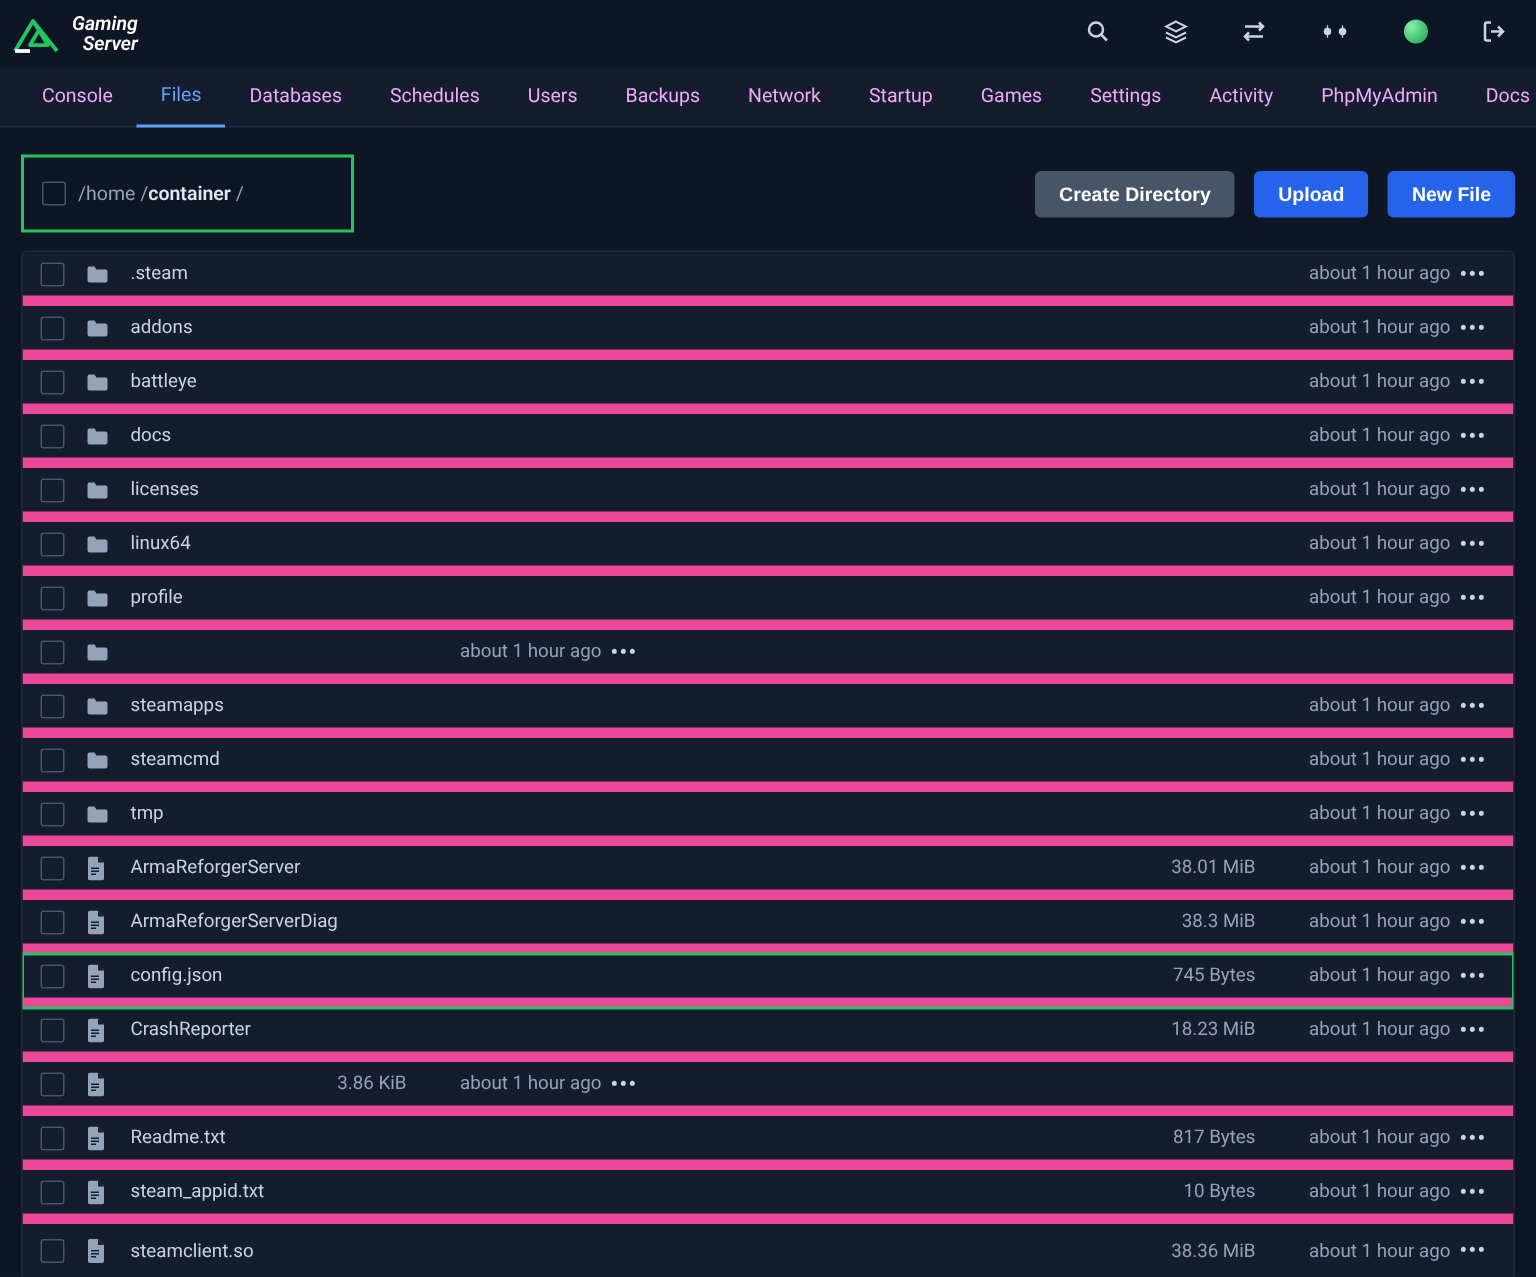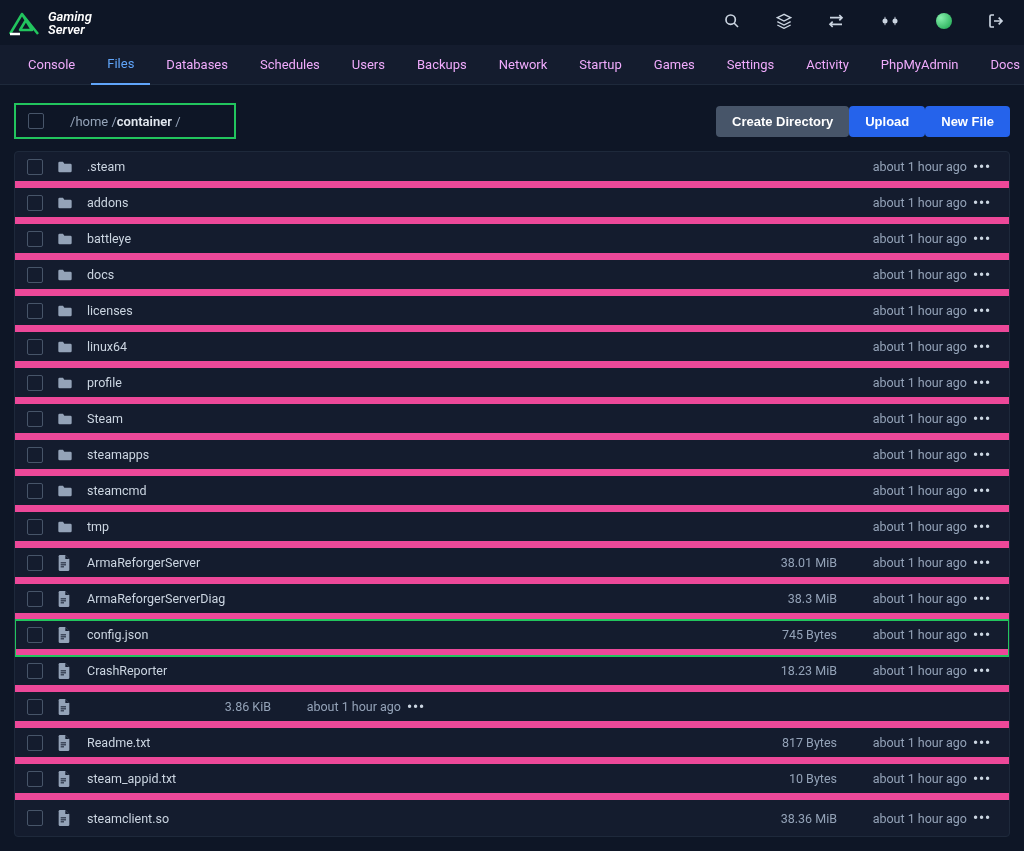--- a/index.html
+++ b/index.html
@@ -17,20 +17,21 @@
     display: flex;
     align-items: center;
     justify-content: space-between;
     padding: 0 20px 0 8px;
   }
   .logo {
     display: flex;
     align-items: center;
     color: #fff;
     font-weight: 600;
+    text-align: right;
   }
   .logo svg { margin-right: 6px; }
   .header-icons {
     display: flex;
     gap: 36px;
     align-items: center;
     color: #cbd5e1;
   }
   .header-icons span { cursor: pointer; }
   .nav {
@@ -58,41 +59,41 @@
     padding: 18px 14px;
   }
   .toolbar {
     display: flex;
     justify-content: space-between;
     align-items: center;
     margin-bottom: 12px;
   }
   .breadcrumb-box {
     border: 2px solid #22c55e;
-    padding: 8px 12px;
-    display: flex;
-    align-items: flex-end;
-    gap: 26px;
+    padding: 24px 12px;
+    display: flex;
+    align-items: center;
+    gap: 8px;
     width: 222px;
     height: 36px;
   }
   .checkbox {
     width: 16px;
     height: 16px;
     border: 1.5px solid #475569;
     border-radius: 2px;
     flex-shrink: 0;
     cursor: pointer;
   }
   .breadcrumb {
     color: #94a3b8;
     font-size: 13px;
   }
   .breadcrumb b { color: #e2e8f0; font-weight: 600; }
-  .buttons { display: flex; gap: 0; padding-left: 20px; }
+  .buttons { display: flex; gap: 13px; padding-left: 20px; }
   .btn {
     padding: 8px 16px;
     border-radius: 4px;
     font-size: 13px;
     font-weight: 600;
     cursor: pointer;
     border: none;
     color: #fff;
   }
   .btn-gray { background: #475569; }
@@ -290,21 +291,20 @@
         <div class="file-date">about 1 hour ago</div>
         <div class="file-menu">•••</div>
       </div>
       <div class="file-row">
         <div class="checkbox"></div>
         <div class="file-icon">
           <svg width="16" height="14" viewBox="0 0 24 20" fill="currentColor">
             <path d="M2 4a2 2 0 012-2h5l2 3h9a2 2 0 012 2v9a2 2 0 01-2 2H4a2 2 0 01-2-2V4z"></path>
           </svg>
         </div>
-        <div class="file-name">Steam</div>
         <div class="file-size"></div>
         <div class="file-date">about 1 hour ago</div>
         <div class="file-menu">•••</div>
       </div>
       <div class="file-row">
         <div class="checkbox"></div>
         <div class="file-icon">
           <svg width="16" height="14" viewBox="0 0 24 20" fill="currentColor">
             <path d="M2 4a2 2 0 012-2h5l2 3h9a2 2 0 012 2v9a2 2 0 01-2 2H4a2 2 0 01-2-2V4z"></path>
           </svg>

